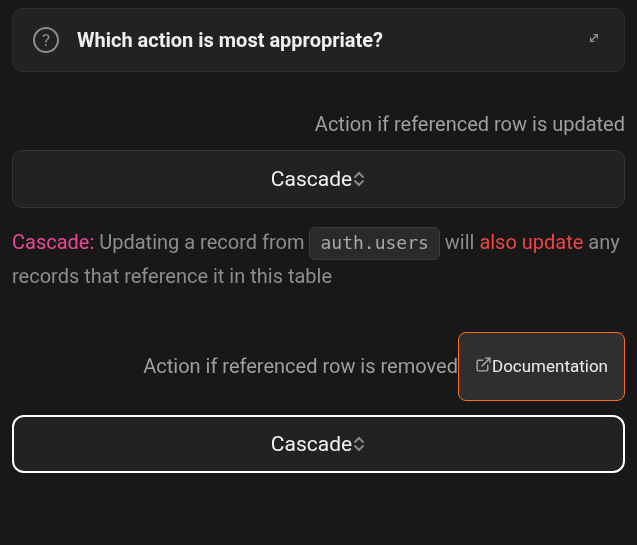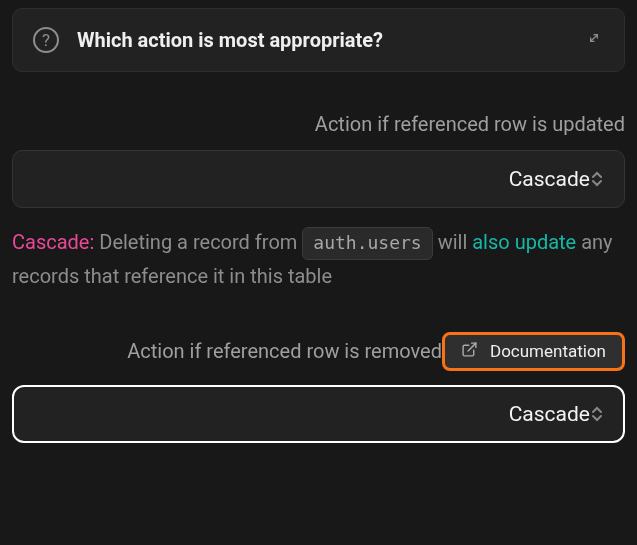--- a/index.html
+++ b/index.html
@@ -58,41 +58,40 @@
       justify-content: flex-end;
       margin-bottom: 14px;
     }
     .section-label {
       color: #9f9f9f;
       font-size: 20px;
       font-weight: 400;
     }
     .doc-button {
       background: #2f2f2f;
-      border: 3px solid #f97316;
+      border: 1px solid #f97316;
       border-radius: 8px;
-      padding: 6px 16px;
+      padding: 23px 16px;
       display: flex;
       align-items: center;
-      gap: 12px;
       color: #eeeeee;
       font-size: 17px;
       cursor: pointer;
     }
     .doc-button .ext-icon {
       color: #aaaaaa;
     }
     .select-box {
       background: #222222;
       border: 1px solid #353535;
       border-radius: 10px;
       padding: 16px 20px;
       display: flex;
       align-items: center;
-      justify-content: flex-end;
+      justify-content: center;
       cursor: pointer;
     }
     .select-box.focused {
       border: 2px solid #ffffff;
       border-radius: 12px;
       padding: 15px 19px;
     }
     .select-value {
       color: #f3f3f3;
       font-size: 21px;
@@ -108,21 +107,21 @@
     .description {
       margin-top: 18px;
       font-size: 20px;
       line-height: 1.6;
       color: #8d8d8d;
     }
     .desc-bold {
       color: #ec4899;
     }
     .desc-highlight {
-      color: #14b8a6;
+      color: #ef4444;
       margin-top: 24px;
     }
     .code-chip {
       display: inline-block;
       background: #2a2a2a;
       border: 1px solid #3b3b3b;
       border-radius: 6px;
       padding: 1px 10px 1px 10px;
       font-family: ui-monospace, "SF Mono", SFMono-Regular, Menlo, Consolas, monospace;
       font-size: 18px;
@@ -156,21 +155,21 @@
     <span class="chevrons">
       <svg width="14" height="8" viewBox="0 0 14 8" fill="none" stroke="currentColor" stroke-width="2" stroke-linecap="round">
           <path d="M3 6L7 2L11 6"></path>
         </svg>
       <svg width="14" height="8" viewBox="0 0 14 8" fill="none" stroke="currentColor" stroke-width="2" stroke-linecap="round">
           <path d="M3 2L7 6L11 2"></path>
         </svg>
     </span>
   </div>
   <div class="description">
-    <span class="desc-bold">Cascade:</span><span> Deleting a record from </span><span class="code-chip">auth.users</span><span> will </span><span class="desc-highlight">also update</span><span> any records that reference it in this table</span>
+    <span class="desc-bold">Cascade:</span><span> Updating a record from </span><span class="code-chip">auth.users</span><span> will </span><span class="desc-highlight">also update</span><span> any records that reference it in this table</span>
   </div>
 </div>
 
 <div class="section">
   <div class="section-header">
     <div class="section-label">Action if referenced row is removed</div>
     <div class="doc-button">
       <span class="ext-icon">
         <svg width="17" height="17" viewBox="0 0 24 24" fill="none" stroke="currentColor" stroke-width="2" stroke-linecap="round" stroke-linejoin="round">
           <path d="M18 13v6a2 2 0 0 1-2 2H5a2 2 0 0 1-2-2V8a2 2 0 0 1 2-2h6"></path>

